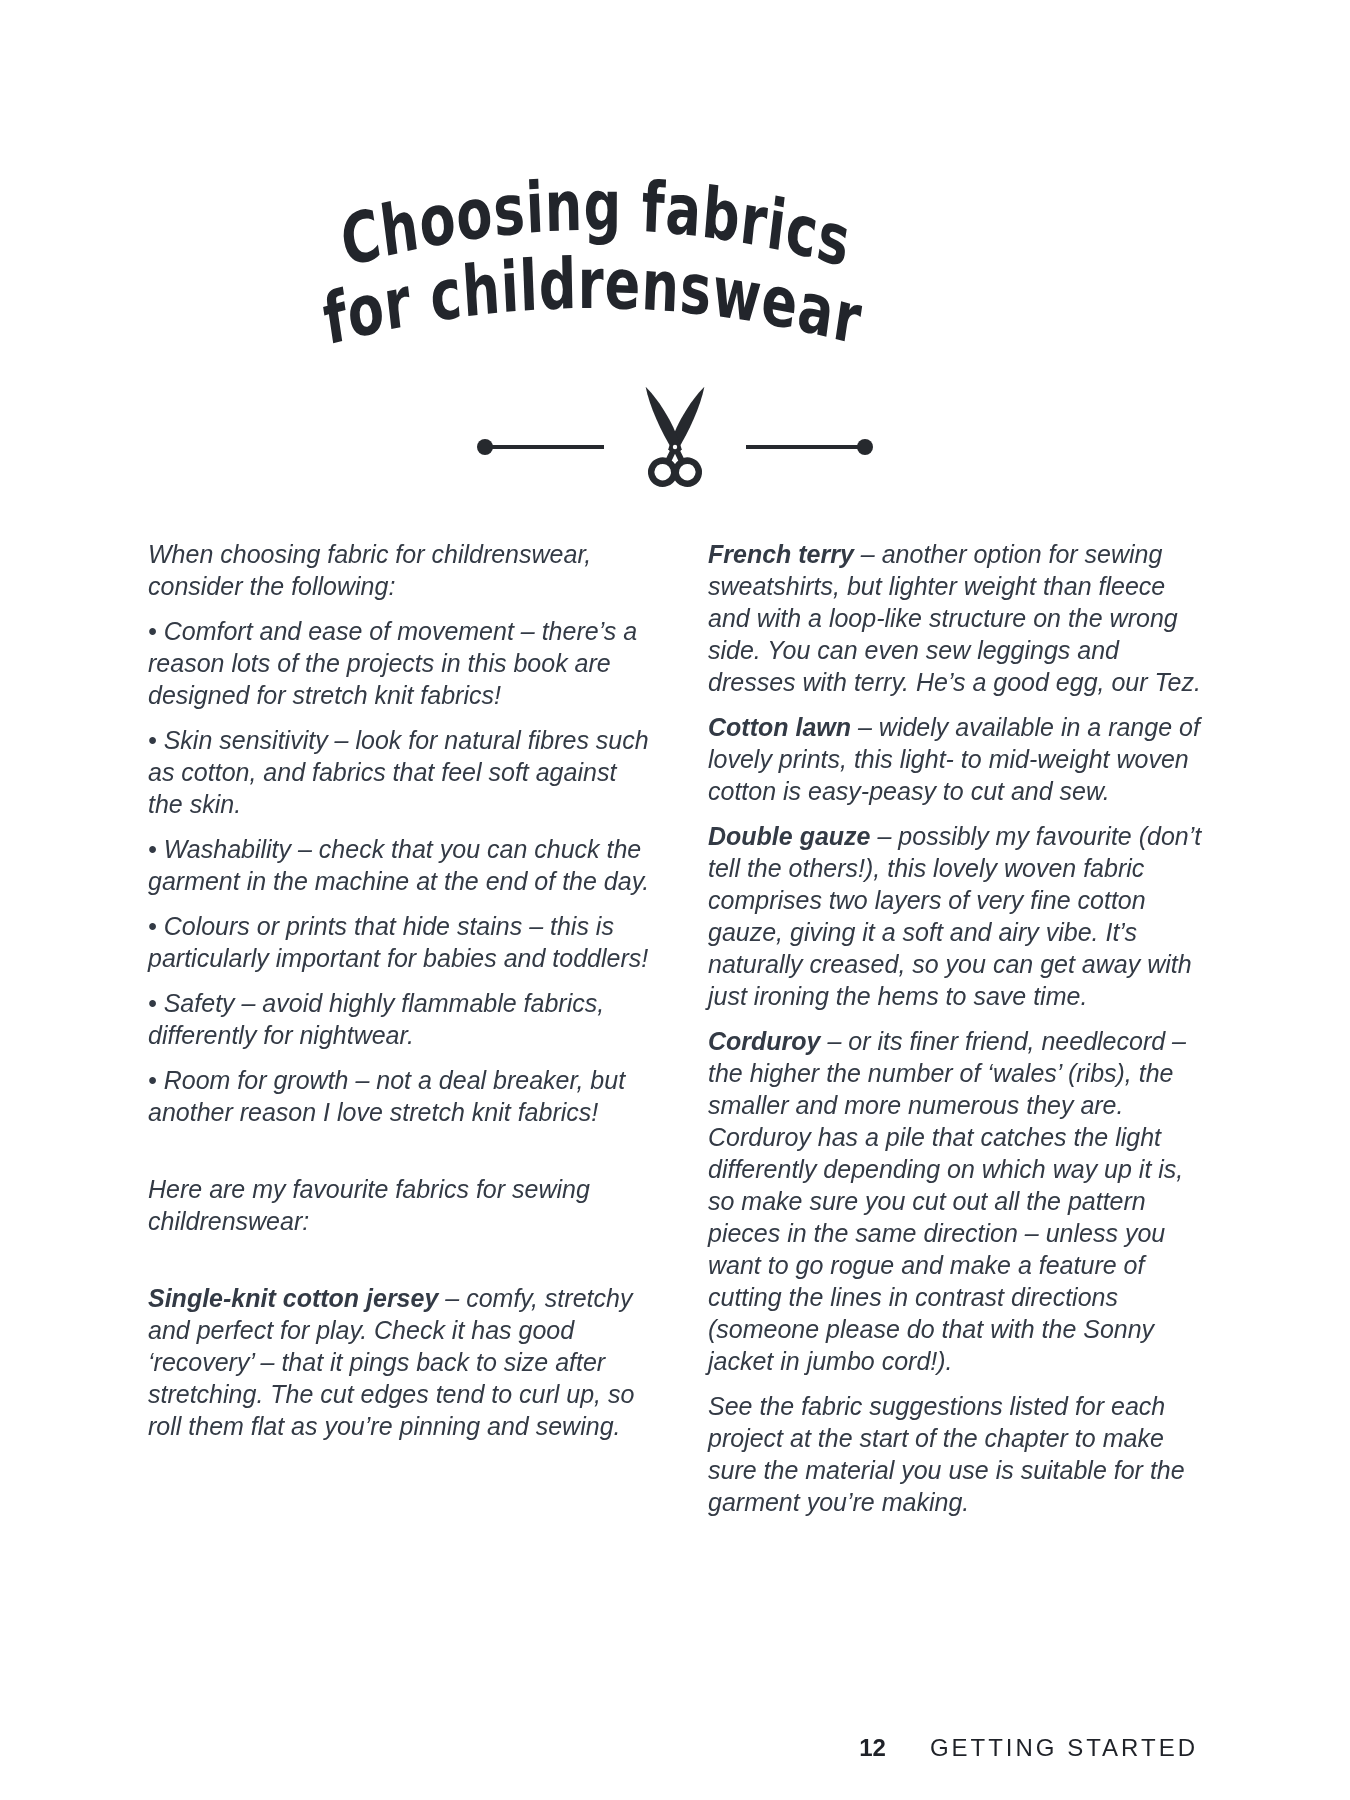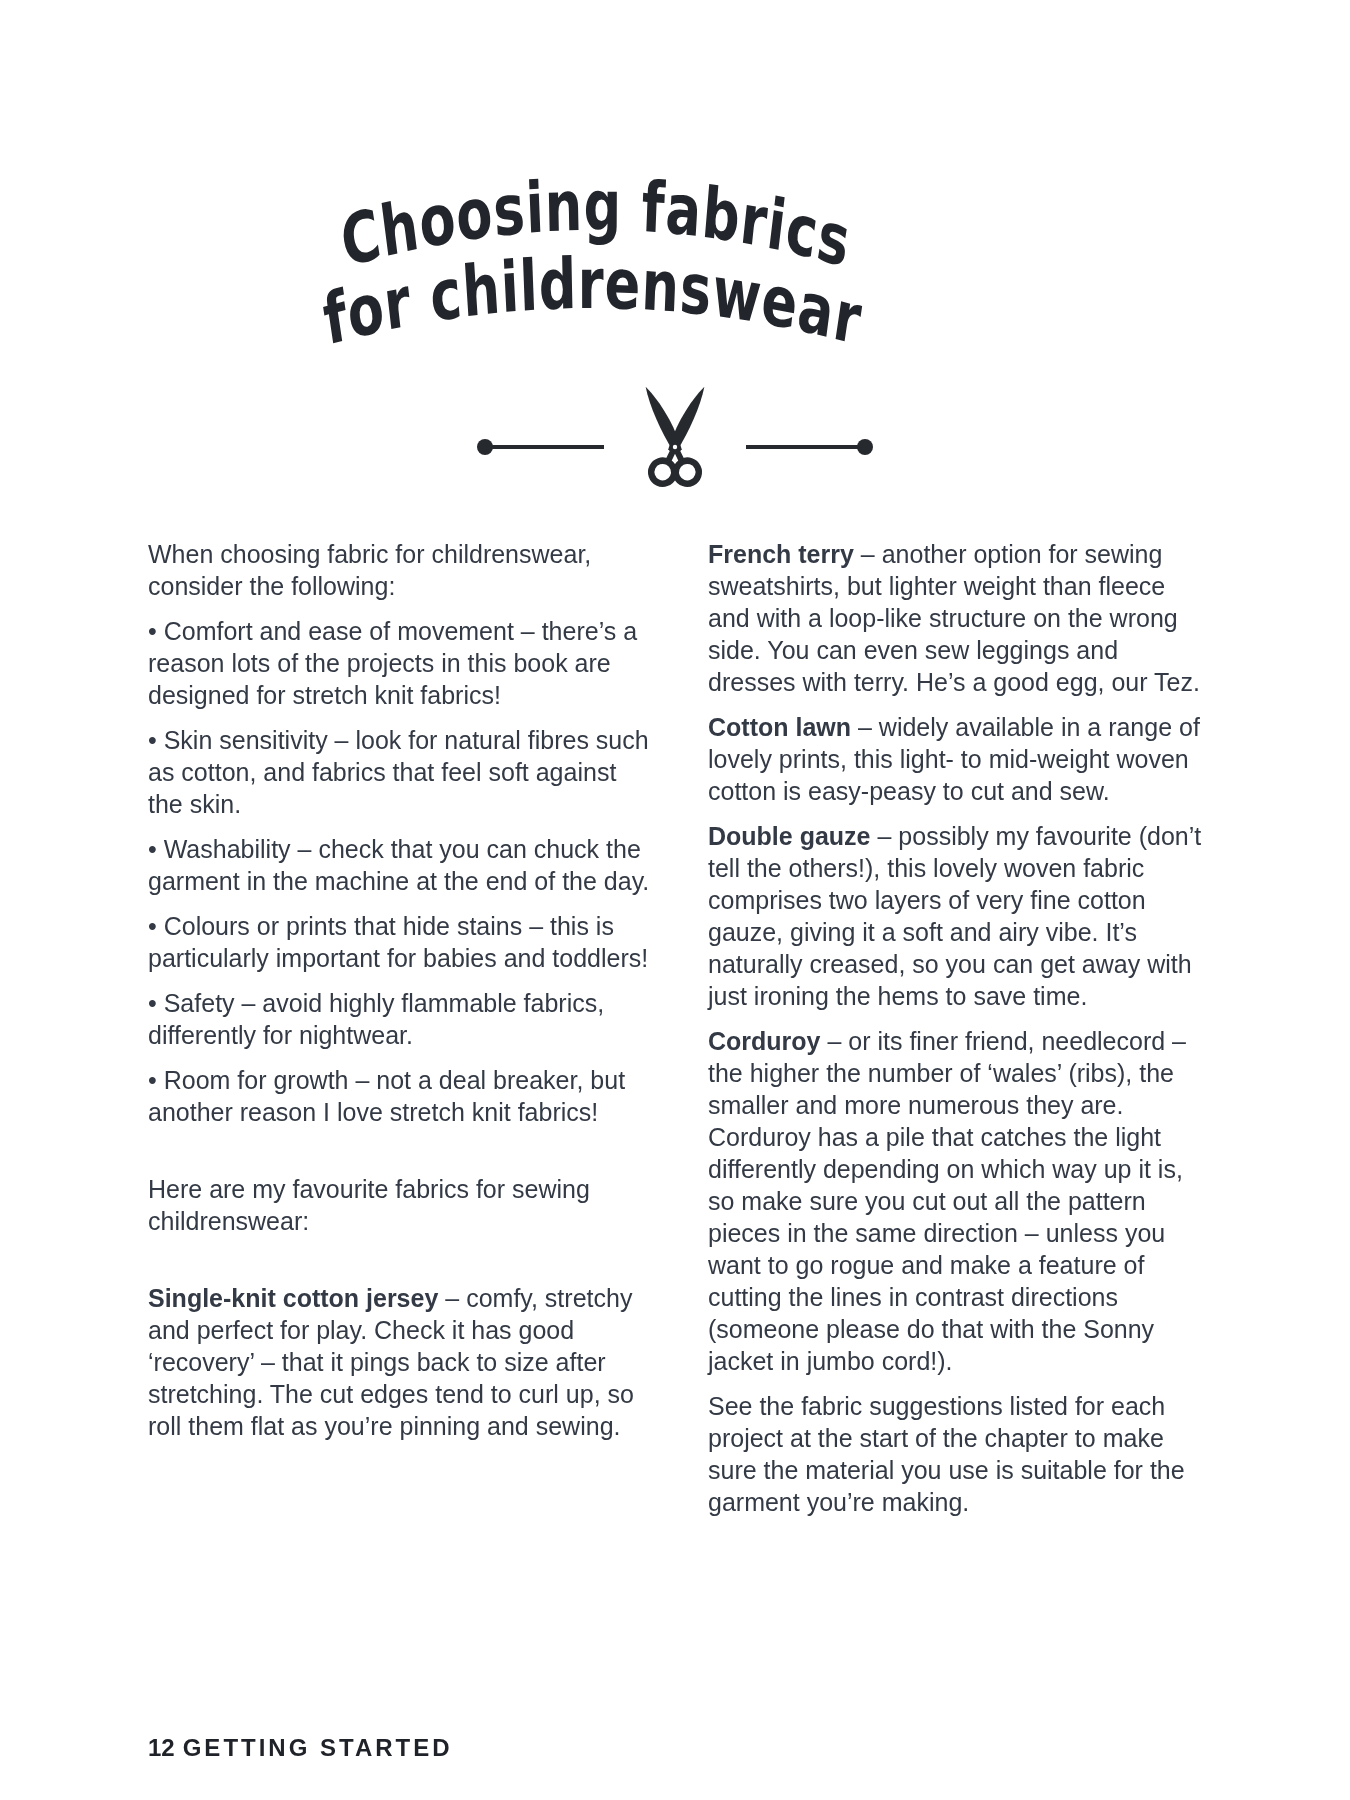--- a/index.html
+++ b/index.html
@@ -23,42 +23,43 @@
     fill:#22252b;
   }
 
   
   .columns{
     position:absolute;
     left:148px;top:538px;
     width:1062px;
     display:flex;
   }
-  .col{width:502px;}
+  .col{width:502px;font-style:italic;}
   .col-left{margin-right:58px;}
   .col p{
     margin:0 0 13px 0;
     font-size:25px;
     line-height:32px;
     color:#333a45;
   }
   .col p.section-gap{margin-top:45px;}
   .term{font-weight:bold;}
 
   
   .footer{
     position:absolute;
     left:148px;right:152px;top:1734px;
     display:flex;
-    justify-content:flex-start;
+    justify-content:flex-end;
     align-items:baseline;
     color:#1f2228;
+    gap:44px;
   }
   .page-num{font-size:24px;font-weight:bold;}
-  .section-label{font-size:24px;font-weight:bold;letter-spacing:3px;margin-left:8px;}
+  .section-label{font-size:24px;font-weight:normal;letter-spacing:3px;}
 </style>
 </head>
 <body>
 
 <div class="page">
 
   <svg id="header-art" width="1350" height="520" viewBox="0 0 1350 520" xmlns="http://www.w3.org/2000/svg" xmlns:xlink="http://www.w3.org/1999/xlink">
     <defs>
       <path id="arc1" d="M 440 272 Q 795 188 1149 272" fill="none"></path>
       <path id="arc2" d="M 413 350 Q 790 266 1167 350" fill="none"></path>

